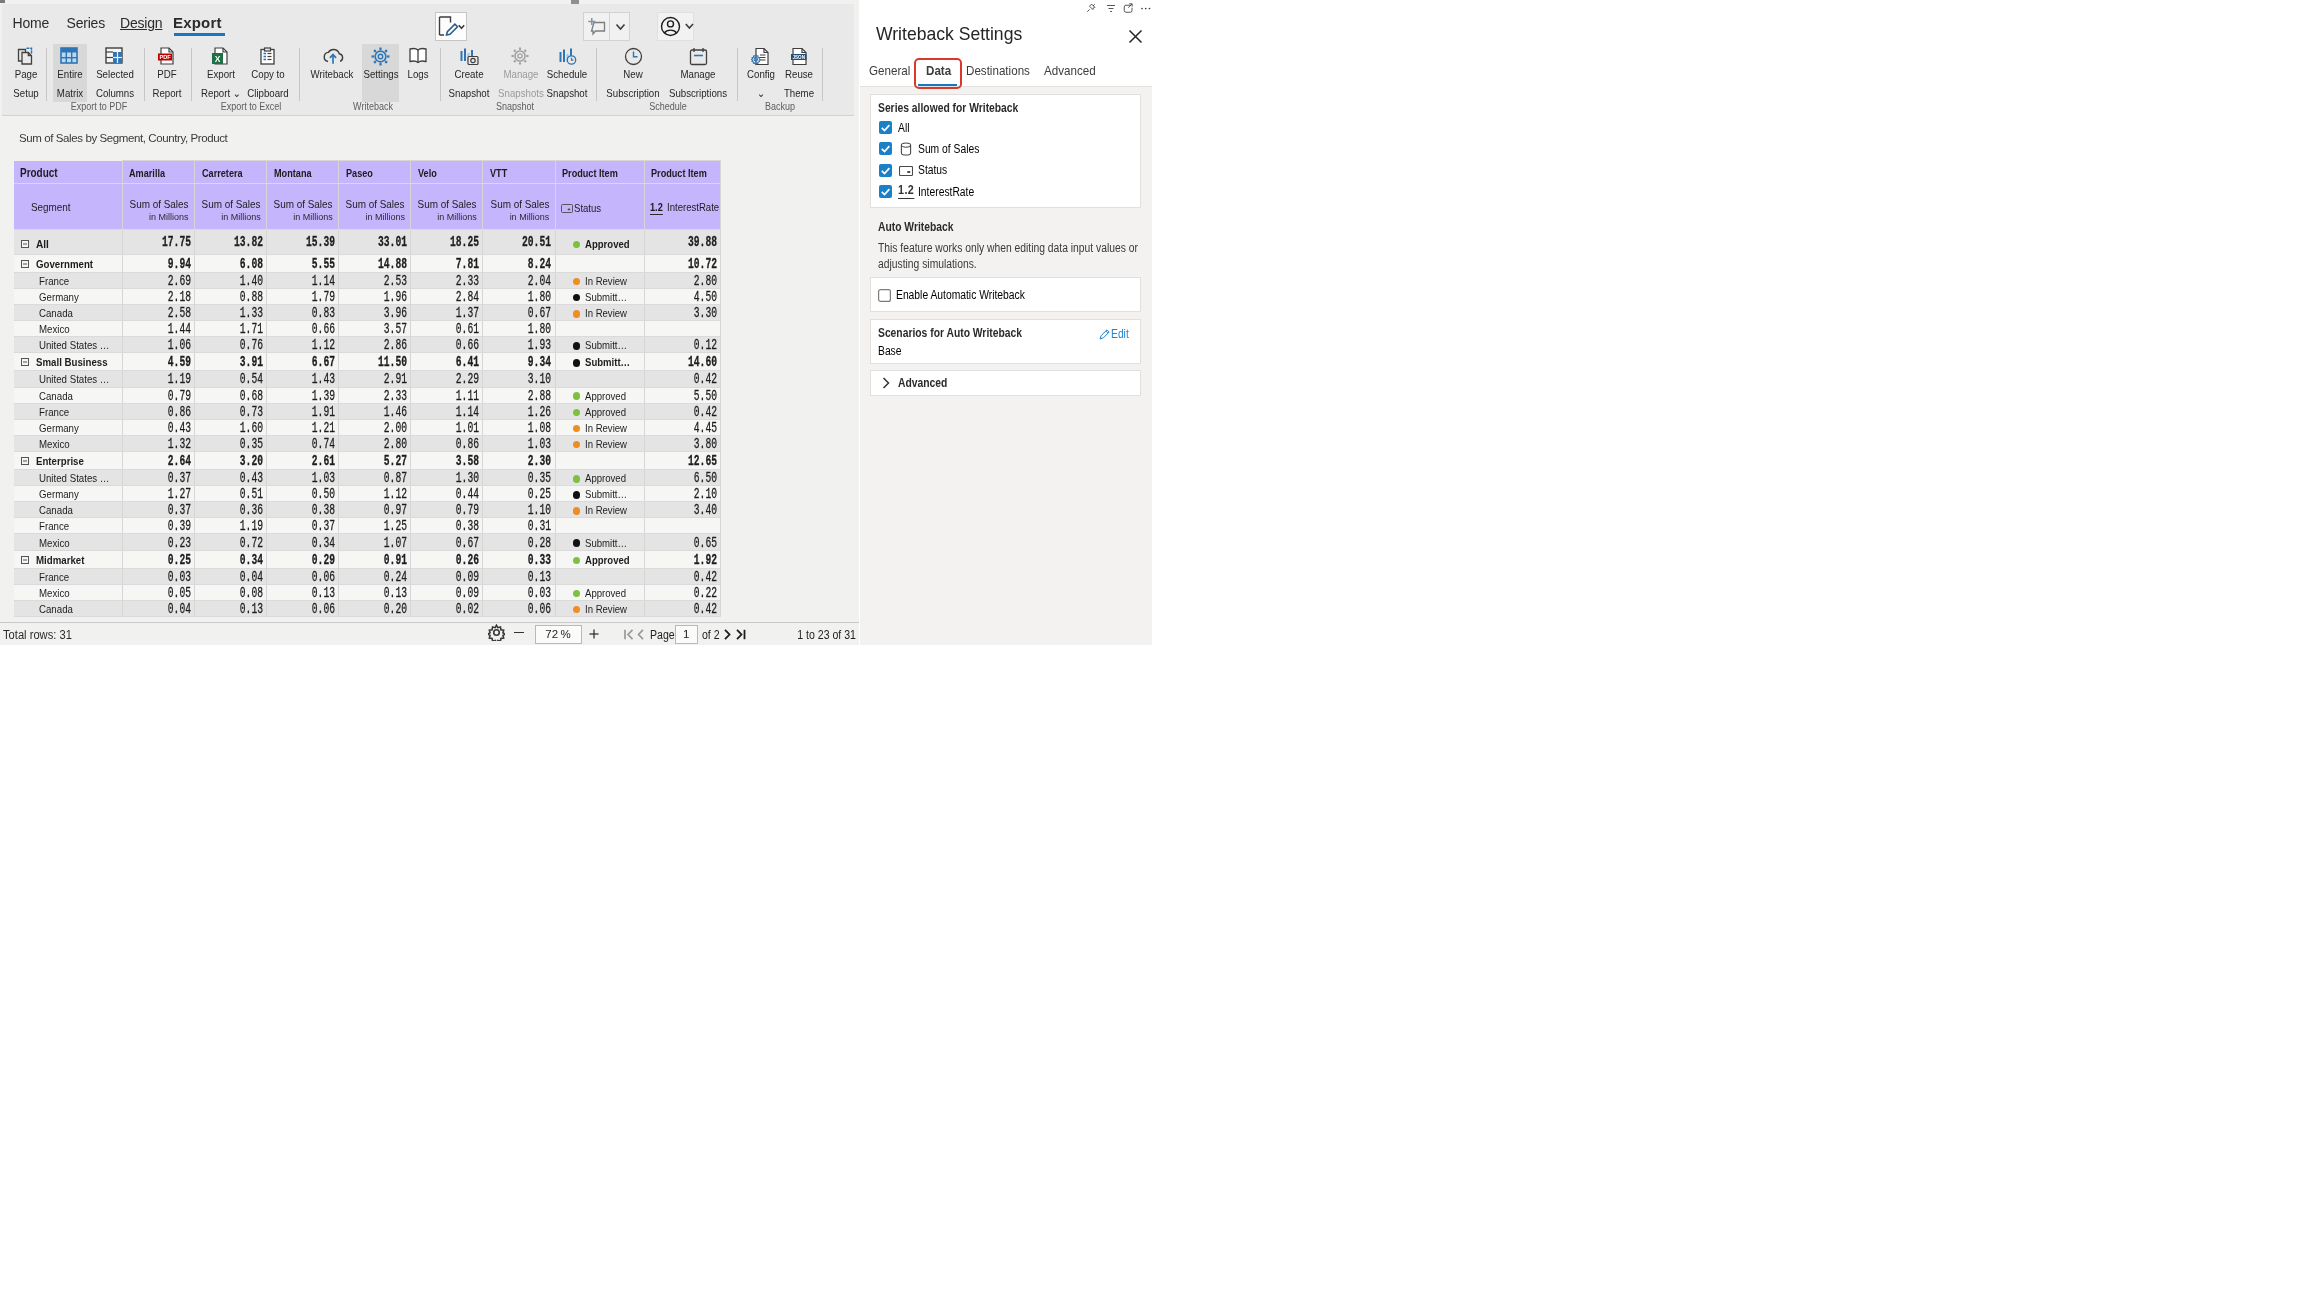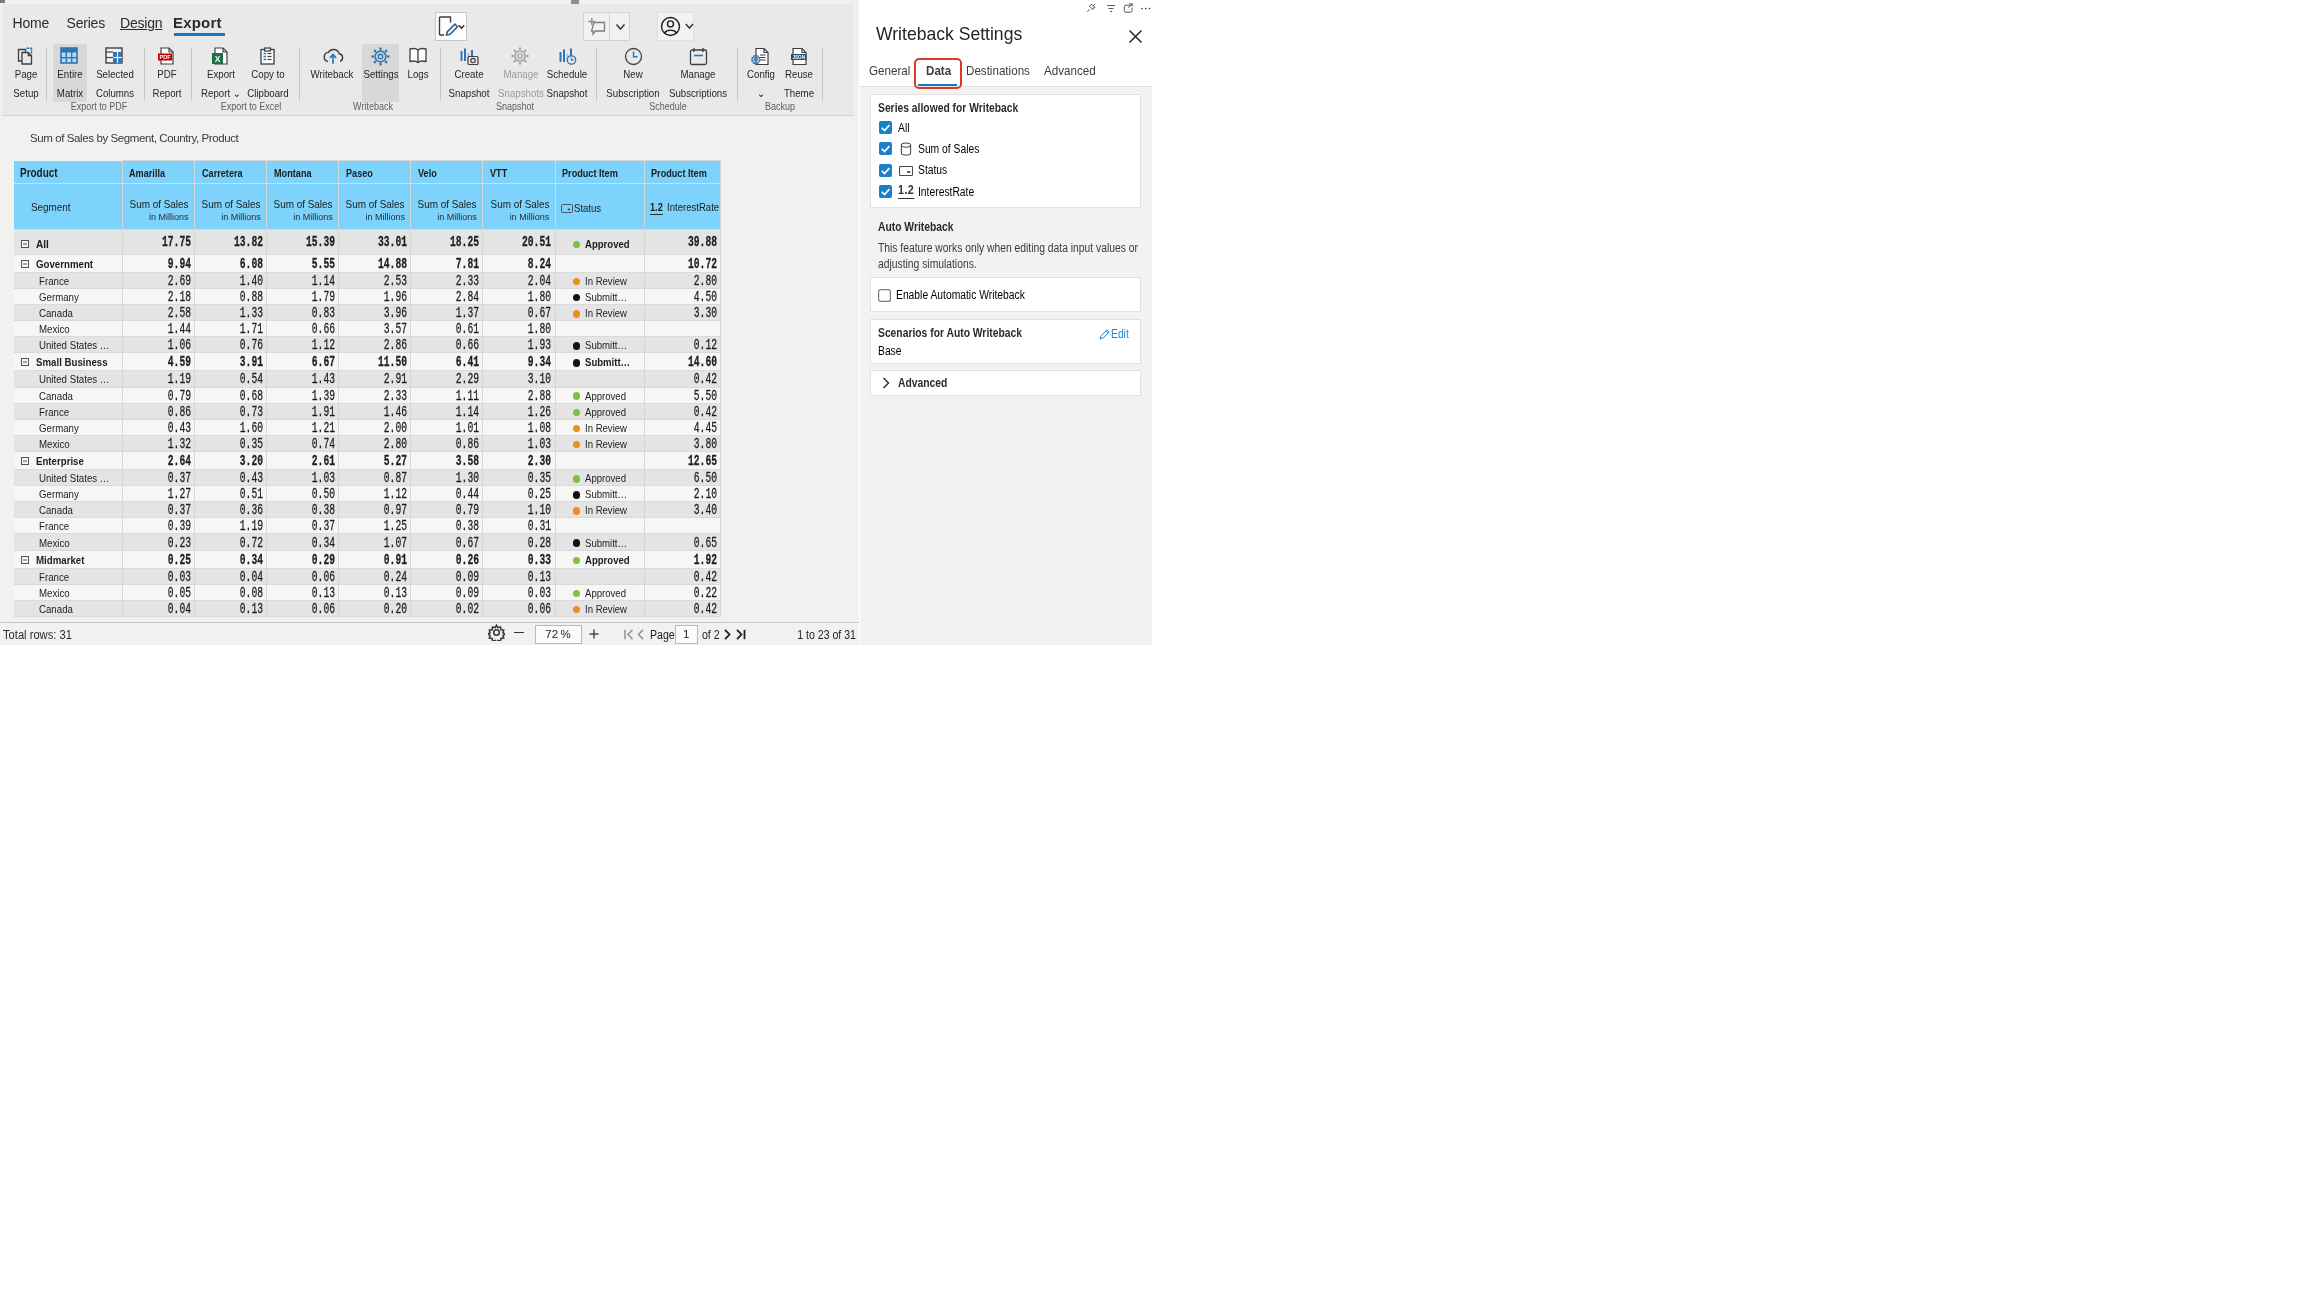--- a/index.html
+++ b/index.html
@@ -8,35 +8,35 @@
 #canvas { position:absolute; left:0; top:0; width:859.3px; height:645px; background:#f1f1f0; }
 #ribbon { position:absolute; left:1.5px; top:4px; width:852.5px; height:111.5px;
   background:#e9e9e9; border-bottom:1px solid #d2d2d2;}
 .tab { position:absolute; top:11px; font-size:14px; color:#2b2b2b; letter-spacing:-0.2px;}
 #tab-underline { position:absolute; left:172px; top:29px; width:51.5px; height:3px; background:#1877c0; }
 .tab.b { font-size:15px; letter-spacing:0.2px; top:10.2px;}
 .rlbl { position:absolute; font-size:11px; color:#272727; text-align:center; white-space:nowrap; transform:scaleX(0.88); transform-origin:50% 50%;}
 .rgrp { position:absolute; font-size:10px; color:#5d5d5d; text-align:center; white-space:nowrap; transform:scaleX(0.9); transform-origin:50% 50%;}
 .rdiv { position:absolute; top:43.5px; height:53.5px; width:1px; background:#c6c6c6; }
 .rsel { position:absolute; background:#d9d8d8; }
-#ttitle { position:absolute; left:30px; top:131.5px; font-size:11.5px; color:#3a3a3a; letter-spacing:-0.4px;}
+#ttitle { position:absolute; left:19px; top:131.5px; font-size:11.5px; color:#3a3a3a; letter-spacing:-0.4px;}
 #matrix { position:absolute; left:13.5px; top:160.3px; border-collapse:collapse; table-layout:fixed;
   color:#1d1d1d; line-height:13px; }
 #matrix td { overflow:hidden; white-space:nowrap; vertical-align:middle;
   border-right:1px solid #d6d6d6; border-bottom:1px solid #dadada; }
 tr.h1 td { height:23px; border-bottom:1px solid #cecece; border-top:1px solid #d6d6d6;}
 tr.h1 td.c0 { border-top:none; }
 tr.h2 td { height:45.5px; border-bottom:1px solid #bdbdbd; }
 tr.ra td { height:24.8px; }
 tr.ra td span, tr.ra td .exp { position:relative; top:1.7px; }
 tr.rp td { height:18.2px; }
 tr.rc td { height:16.1px; }
 .rg td { background:#e5e4e4; }
 .rw td { background:#f6f6f5; }
-tr.h1 td, tr.h2 td { background:#7dd3fc; }
+tr.h1 td, tr.h2 td { background:#c4b5fd; }
 .f12 { font-size:12px; }
 .f11 { font-size:11px; }
 .tl { display:inline-block; transform:scaleX(0.87); transform-origin:0 50%; }
 .f10 { font-size:11px; }
 .f12b { font-size:11.5px; font-weight:bold; }
 .f11b { font-size:11px; font-weight:bold; }
 .b { font-weight:bold; }
 #matrix td.hc { padding-left:6.5px; }
 .hc span, tr.h1 .c0 span { display:inline-block; transform:scaleX(0.83); transform-origin:0 50%; }
 #matrix tr.h1 td.c0 { padding-left:6.5px; }

